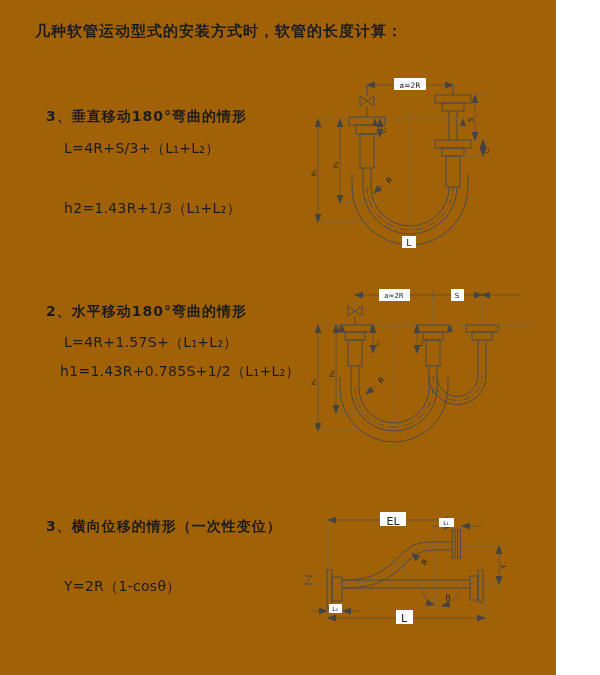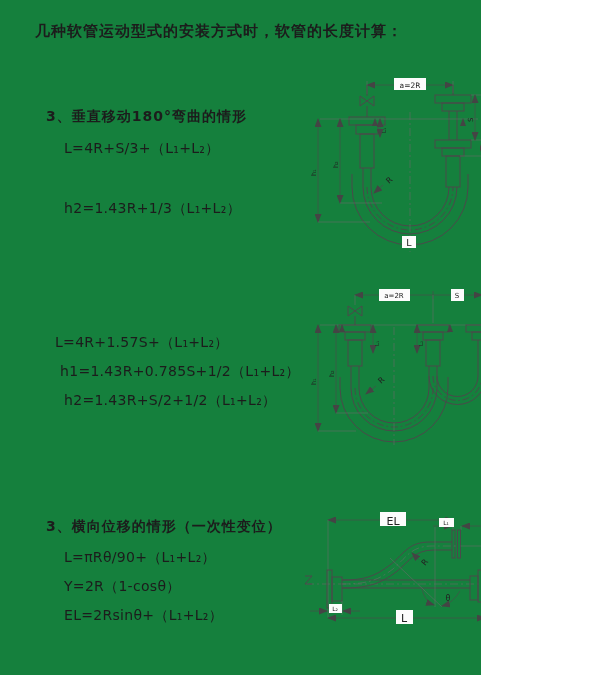--- a/index.html
+++ b/index.html
@@ -1,16 +1,16 @@
 <!DOCTYPE html>
 <html><head>
 <meta charset="utf-8">
 <style>
   html,body{margin:0;padding:0;background:#fff;}
-  #page{position:relative;width:481px;height:675px;background:#15803d;overflow:hidden;
+  #page{position:relative;width:556px;height:675px;background:#a16207;overflow:hidden;
         font-family:"DejaVu Sans","Liberation Sans",sans-serif;color:#1c1c1c;}
   .title{position:absolute;left:35px;top:22px;font-size:15px;font-weight:bold;letter-spacing:1px;white-space:nowrap;}
   .sec-head{position:absolute;font-size:14px;font-weight:bold;letter-spacing:1px;white-space:nowrap;}
   .formula{position:absolute;font-size:14px;font-weight:500;letter-spacing:.3px;white-space:nowrap;}
   svg{position:absolute;overflow:visible;}
   svg text{font-family:"DejaVu Sans","Liberation Sans",sans-serif;fill:#222;}
   .ln{stroke:#4a4a4a;stroke-width:1;fill:none;}
   .thin{stroke:#6a6a6a;stroke-width:.55;fill:none;}
   .dim{stroke:#4a4a4a;stroke-width:.65;fill:none;}
   .cl{stroke:#6a6a6a;stroke-width:.6;fill:none;stroke-dasharray:8,3,2,3;}
@@ -21,28 +21,26 @@
 <body>
 
 <div id="page">
 
   <div class="title">几种软管运动型式的安装方式时，软管的长度计算：</div>
 
   <div class="sec-head" style="left:46px;top:108px">3、垂直移动180°弯曲的情形</div>
   <div class="formula" style="left:64px;top:140px">L=4R+S/3+（L₁+L₂）</div>
   <div class="formula" style="left:64px;top:200px">h2=1.43R+1/3（L₁+L₂）</div>
 
-  <div class="formula" style="left:55px;top:334px">L=4R+1.57S+（L₁+L₂）</div>
+  <div class="sec-head" style="left:46px;top:303px">2、水平移动180°弯曲的情形</div>
+  <div class="formula" style="left:64px;top:334px">L=4R+1.57S+（L₁+L₂）</div>
   <div class="formula" style="left:60px;top:363px">h1=1.43R+0.785S+1/2（L₁+L₂）</div>
-  <div class="formula" style="left:64px;top:392px">h2=1.43R+S/2+1/2（L₁+L₂）</div>
 
   <div class="sec-head" style="left:46px;top:518px">3、横向位移的情形（一次性变位）</div>
-  <div class="formula" style="left:64px;top:549px">L=πRθ/90+（L₁+L₂）</div>
   <div class="formula" style="left:64px;top:578px">Y=2R（1-cosθ）</div>
-  <div class="formula" style="left:64px;top:607px">EL=2Rsinθ+（L₁+L₂）</div>
 
   <svg style="left:310px;top:70px" width="285" height="195" viewBox="0 0 285 195">
     <defs>
       <marker id="d1a" markerWidth="9" markerHeight="7" refX="8" refY="3.5" orient="auto-start-reverse" markerUnits="userSpaceOnUse">
           <path d="M0,0L9,3.5L0,7z" fill="#444"></path>
         </marker>
       <pattern id="d1h" width="5" height="5" patternUnits="userSpaceOnUse">
           <path d="M0 0L5 5M5 0L0 5" stroke="#777" stroke-width="0.6"></path>
         </pattern>
     </defs>

